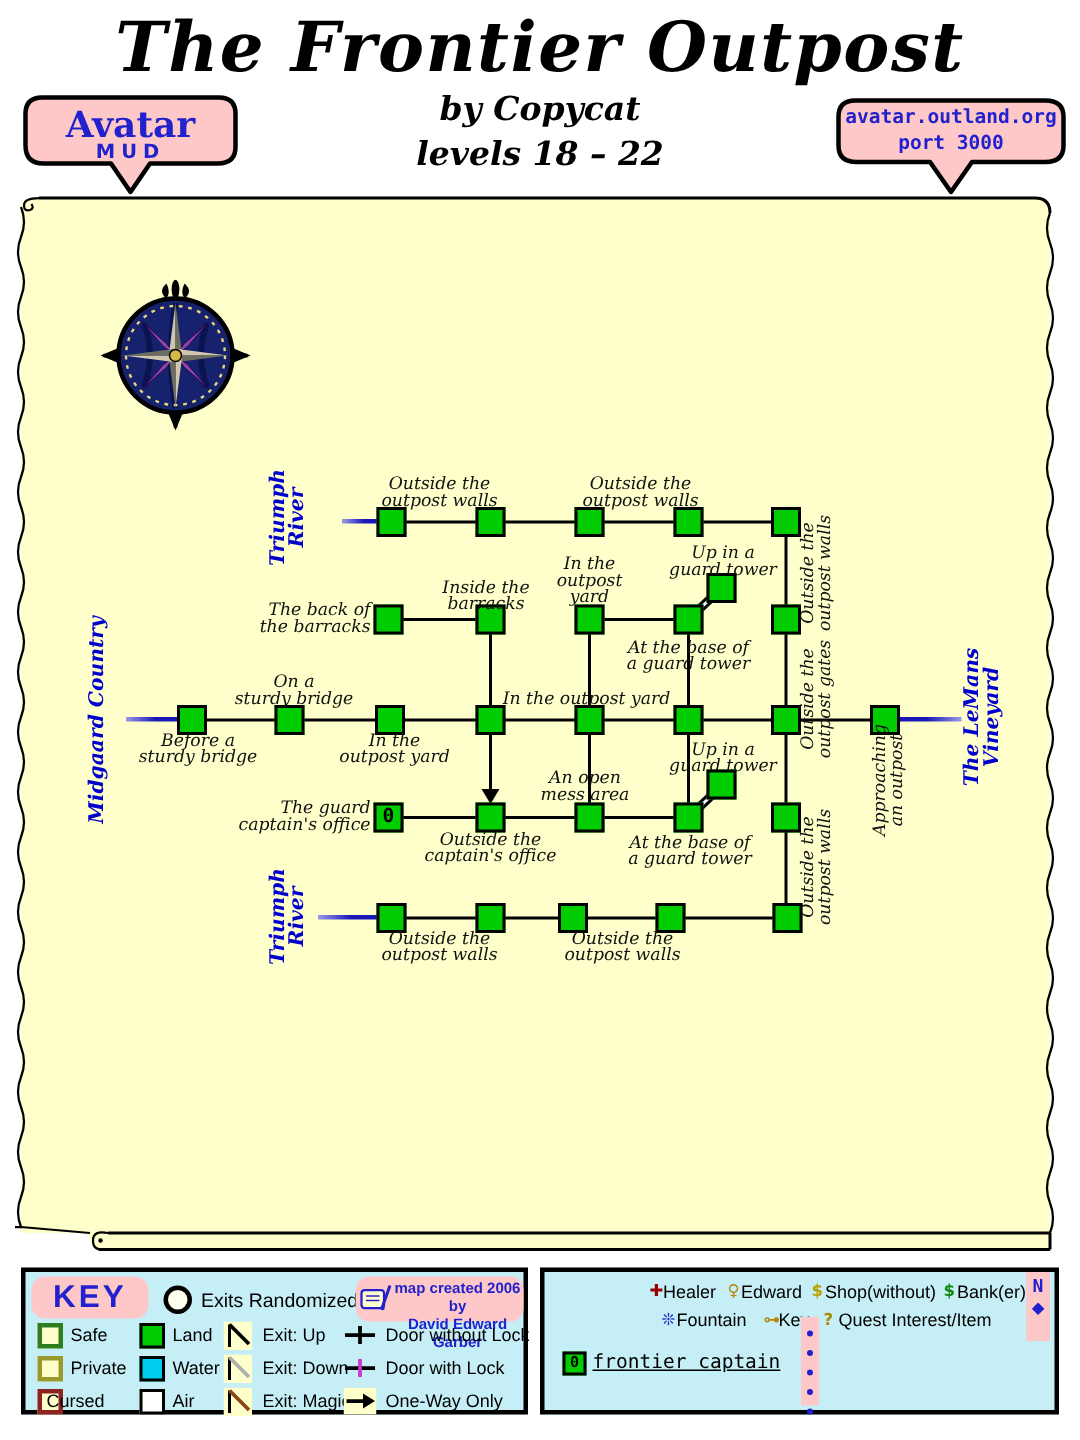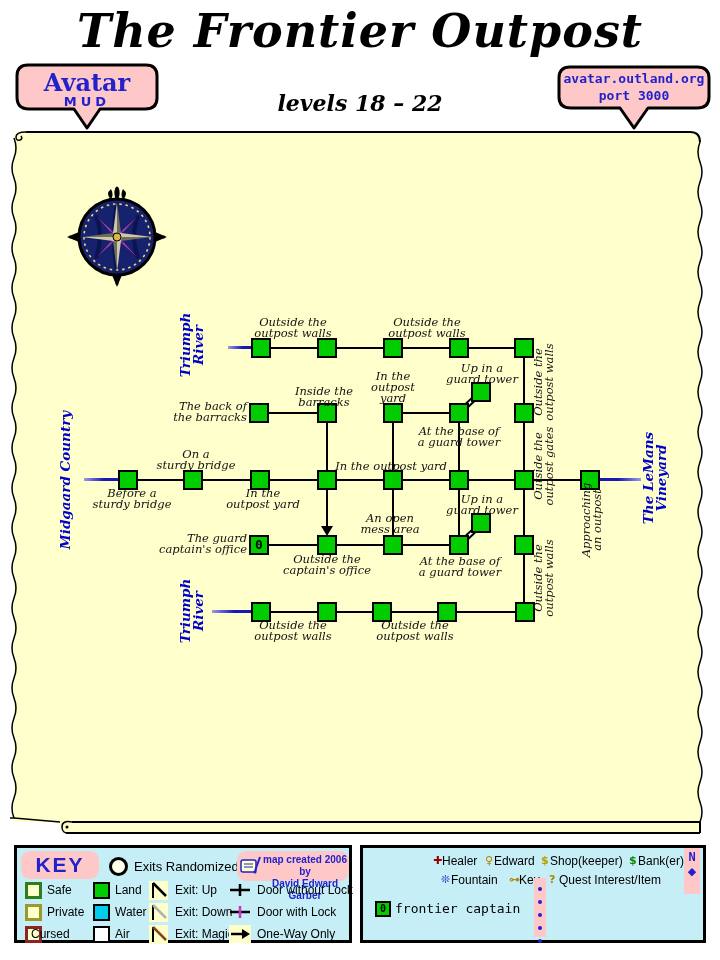--- a/index.html
+++ b/index.html
@@ -60,28 +60,29 @@
   .poi-leg-icon{position:absolute;font:bold 11px "DejaVu Sans",sans-serif;}
   .poi-leg-label{position:absolute;font:12px "Liberation Sans",sans-serif;color:#000;white-space:nowrap;}
   .poi-divider{position:absolute;left:171px;top:30px;width:12px;height:59px;background:#FFC8C8;}
   .poi-dot{width:4px;height:4px;border-radius:50%;background:#2222CC;margin:9px auto 0 auto;}
   .north-strip{position:absolute;left:321px;top:0px;width:16px;height:46px;background:#FFC8C8;
     text-align:center;}
   .north-n{font:bold 12px "DejaVu Sans Mono",monospace;color:#2222CC;display:block;margin-top:2px;}
   .north-diamond{font:11px "DejaVu Sans",sans-serif;color:#2222CC;display:block;margin-top:1px;}
   .poi-entry-glyph{position:absolute;width:12px;height:12px;background:#00CC00;border:2px solid #000;
     text-align:center;font:bold 10px "DejaVu Sans Mono",monospace;line-height:12px;color:#000;}
-  .poi-entry-label{position:absolute;font:13px "DejaVu Sans Mono",monospace;color:#000;}
+  .poi-entry-label{position:absolute;font:13px "DejaVu Sans Mono",monospace;color:#000;text-decoration:underline;}
 </style>
 </head>
 <body>
 
 <div id="page">
 
   <div class="main-title">The Frontier Outpost</div>
+  <div class="byline">by Copycat</div>
   <div class="levels">levels 18 – 22</div>
 
   <svg class="abs" style="left:14px;top:62px;" width="146" height="68">
     <path d="M14,3 H132 Q143,3 143,14 V36 Q143,47 131,47 H86 L73,66 L60,47 H15 Q3,47 3,35 V14 Q3,3 14,3 Z" fill="#FFC8C8" stroke="#000" stroke-width="3" stroke-linejoin="round"></path>
   </svg>
   <div class="badge-text badge-avatar-1">Avatar</div>
   <div class="badge-text badge-avatar-2">MUD</div>
 
   <svg class="abs" style="left:556px;top:64px;" width="156" height="66">
     <path d="M14,3 H141 Q153,3 153,14 V33 Q153,44 141,44 H92 L78,64 L64,44 H15 Q3,44 3,33 V14 Q3,3 14,3 Z" fill="#FFC8C8" stroke="#000" stroke-width="3" stroke-linejoin="round"></path>
@@ -315,21 +316,21 @@
       </div>
   </div>
 
   <div class="info-box poi-box">
     <div id="poi-legend">
         <div class="poi-leg-icon" style="left: 70px; top: 6px; color: rgb(153, 0, 0);">✚</div>
         <div class="poi-leg-label" style="left: 79px; top: 6px;">Healer</div>
         <div class="poi-leg-icon" style="left: 122px; top: 6px; color: rgb(184, 134, 11);">♀</div>
         <div class="poi-leg-label" style="left: 131px; top: 6px;">Edward</div>
         <div class="poi-leg-icon" style="left: 178px; top: 6px; color: rgb(184, 160, 0);">$</div>
-        <div class="poi-leg-label" style="left: 187px; top: 6px;">Shop(keeper)</div>
+        <div class="poi-leg-label" style="left: 187px; top: 6px;">Shop(without)</div>
         <div class="poi-leg-icon" style="left: 266px; top: 6px; color: rgb(17, 136, 17);">$</div>
         <div class="poi-leg-label" style="left: 275px; top: 6px;">Bank(er)</div>
         <div class="poi-leg-icon" style="left: 78px; top: 25px; color: rgb(34, 51, 204);">❊</div>
         <div class="poi-leg-label" style="left: 88px; top: 25px;">Fountain</div>
         <div class="poi-leg-icon" style="left: 146px; top: 25px; color: rgb(184, 134, 11);">⊶</div>
         <div class="poi-leg-label" style="left: 156px; top: 25px;">Key</div>
         <div class="poi-leg-icon" style="left: 186px; top: 25px; color: rgb(170, 136, 0);">?</div>
         <div class="poi-leg-label" style="left: 196px; top: 25px;">Quest Interest/Item</div>
       </div>
     <div class="poi-divider">

